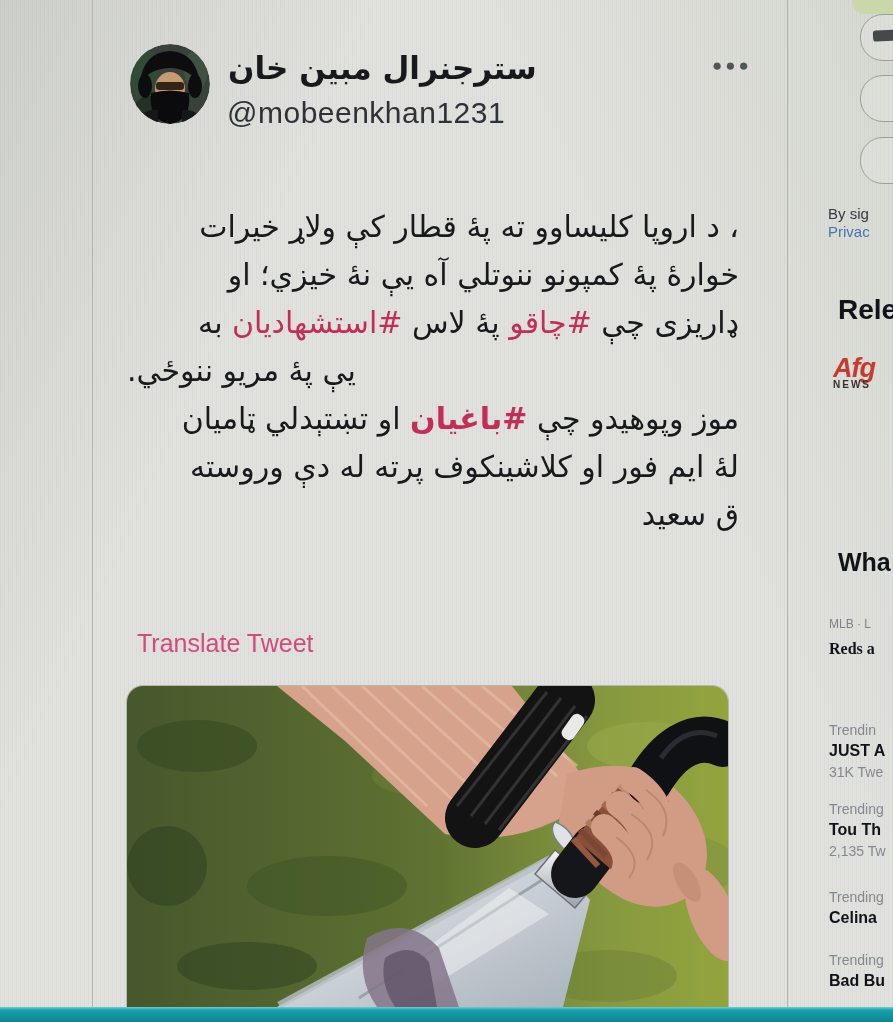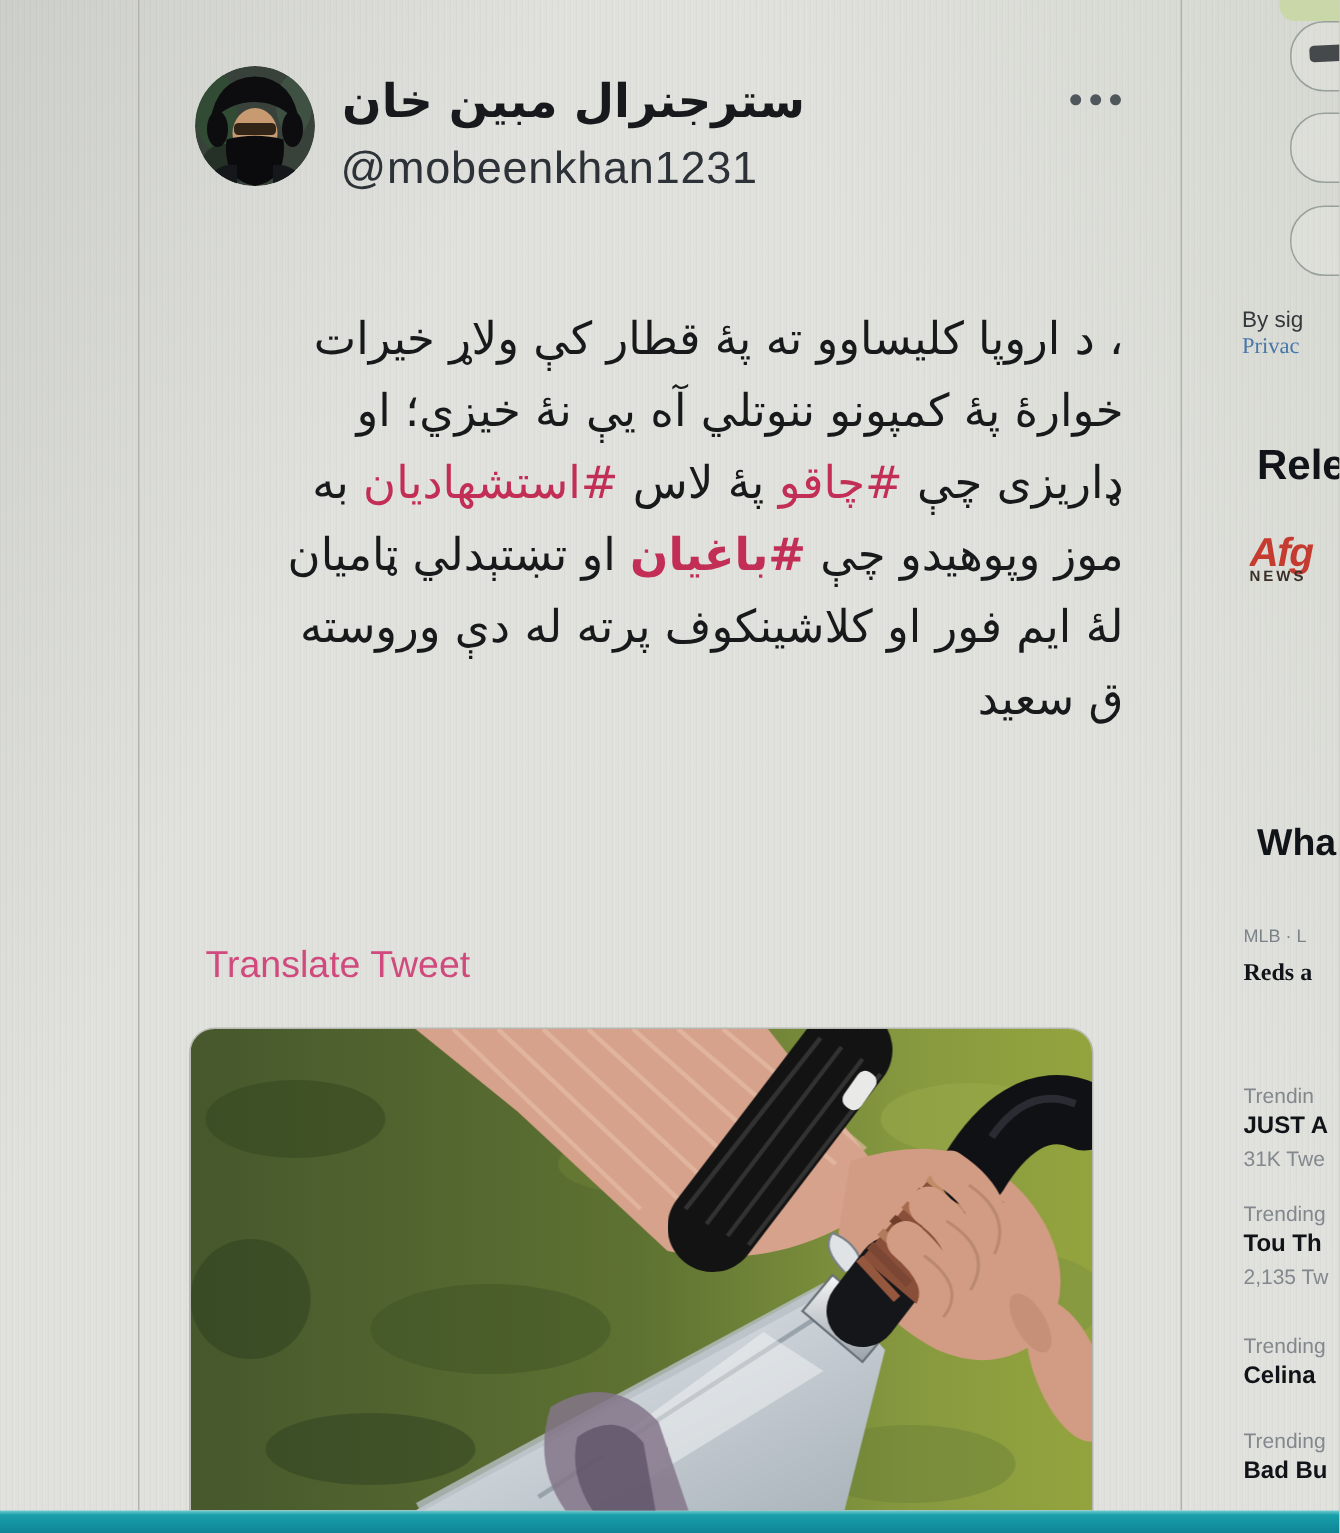--- a/index.html
+++ b/index.html
@@ -14,37 +14,37 @@
   .divider{position:absolute;top:0;width:1px;height:1007px;background:#b2b4ad;}
   .divider.left{left:92px;}
   .divider.right{left:787px;}
   
   .avatar{position:absolute;left:130px;top:44px;width:80px;height:80px;border-radius:50%;overflow:hidden;}
   .name{position:absolute;left:228px;top:50px;width:360px;font-family:"DejaVu Sans",sans-serif;
     font-size:31px;font-weight:bold;color:#17191c;direction:rtl;text-align:left;}
   .handle{position:absolute;left:227px;top:96px;font-size:30px;color:#2c3237;letter-spacing:.5px;}
   .more-dots{position:absolute;left:712px;top:56px;font-size:17px;letter-spacing:3px;color:#4f575d;font-weight:bold;}
   
-  .tweet-text{position:absolute;left:137px;top:203px;width:612px;direction:rtl;
+  .tweet-text{position:absolute;left:127px;top:203px;width:612px;direction:rtl;
     font-family:"DejaVu Sans",sans-serif;font-size:30px;line-height:48px;color:#17191b;}
   .tweet-line{white-space:nowrap;}
   .tweet-line.left{text-align:left;}
   .tweet-line.right{text-align:right;}
   .hashtag{cursor:pointer;}
   .translate{position:absolute;left:137px;top:629px;font-size:25px;}
   
   .tweet-image{position:absolute;left:127px;top:686px;width:601px;height:321px;
     border-radius:16px 16px 0 0;overflow:hidden;box-shadow:0 0 0 1px rgba(140,145,138,.5);}
   
   .pill{position:absolute;left:860px;width:120px;height:45px;border:1.6px solid #98a09b;
     border-radius:23px;background:rgba(238,239,235,.25);}
   .pill-frag{position:absolute;left:873px;top:30px;width:26px;height:11px;background:#2c2f33;
     border-radius:3px;transform:rotate(-3deg);opacity:.85;}
   .side-small{position:absolute;left:828px;font-size:15px;color:#33383d;white-space:nowrap;}
-  .side-link{position:absolute;left:828px;font-size:15px;white-space:nowrap;font-family:Liberation Serif, serif;}
+  .side-link{position:absolute;left:828px;font-size:15px;white-space:nowrap;}
   .side-head{position:absolute;left:838px;font-weight:bold;color:#101418;white-space:nowrap;}
   .afg{position:absolute;left:833px;top:355px;width:60px;overflow:hidden;line-height:1;}
   .afg .l1{font-size:27px;font-weight:bold;font-style:italic;letter-spacing:-1px;}
   .afg .l2{font-size:10px;font-weight:bold;color:#3a3028;letter-spacing:2px;margin-top:-2px;}
   .news-cat{position:absolute;left:829px;top:617px;font-size:12px;color:#7b8288;white-space:nowrap;}
   .news-title{position:absolute;left:829px;top:640px;font-size:16px;font-weight:bold;color:#101418;white-space:nowrap;font-family:Liberation Serif, serif;}
   .trend{position:absolute;left:829px;width:200px;}
   .trend .t-label{font-size:14px;color:#82888e;white-space:nowrap;}
   .trend .t-title{font-size:16px;font-weight:bold;color:#101418;white-space:nowrap;margin-top:4px;}
   .trend .t-count{font-size:14px;color:#82888e;white-space:nowrap;margin-top:4px;}
@@ -81,20 +81,21 @@
     </svg>
   </div>
   <div class="name">سترجنرال مبين خان</div>
   <div class="handle">@mobeenkhan1231</div>
   <div class="more-dots">●●●</div>
 
   <div class="tweet-text" id="tweet-text">
       <div class="tweet-line right"><span>، د اروپا کلیساوو ته پۀ قطار کې ولاړ خیرات</span></div>
       <div class="tweet-line right"><span>خوارۀ پۀ کمپونو ننوتلي آه یې نۀ خیزي؛ او</span></div>
       <div class="tweet-line right"><span>ډاریزی چې </span><span class="hashtag" style="color: rgb(194, 46, 85);">#چاقو</span><span> پۀ لاس </span><span class="hashtag" style="color: rgb(194, 46, 85);">#استشهادیان</span><span> به</span></div>
+      <div class="tweet-line left"><span>یې پۀ مریو ننوځي.</span></div>
       <div class="tweet-line right"><span>موز وپوهیدو چې </span><span class="hashtag" style="color: rgb(194, 46, 85); font-weight: bold;">#باغیان</span><span> او تښتېدلي ټامیان</span></div>
       <div class="tweet-line right"><span>لۀ ایم فور او کلاشینکوف پرته له دې وروسته</span></div>
       <div class="tweet-line right"><span>ق سعید</span></div>
     </div>
 
   <div class="translate" style="color: rgb(208, 74, 125);">Translate Tweet</div>
 
   <div class="tweet-image">
     <svg width="601" height="321" viewBox="0 0 601 321">
       <defs>

